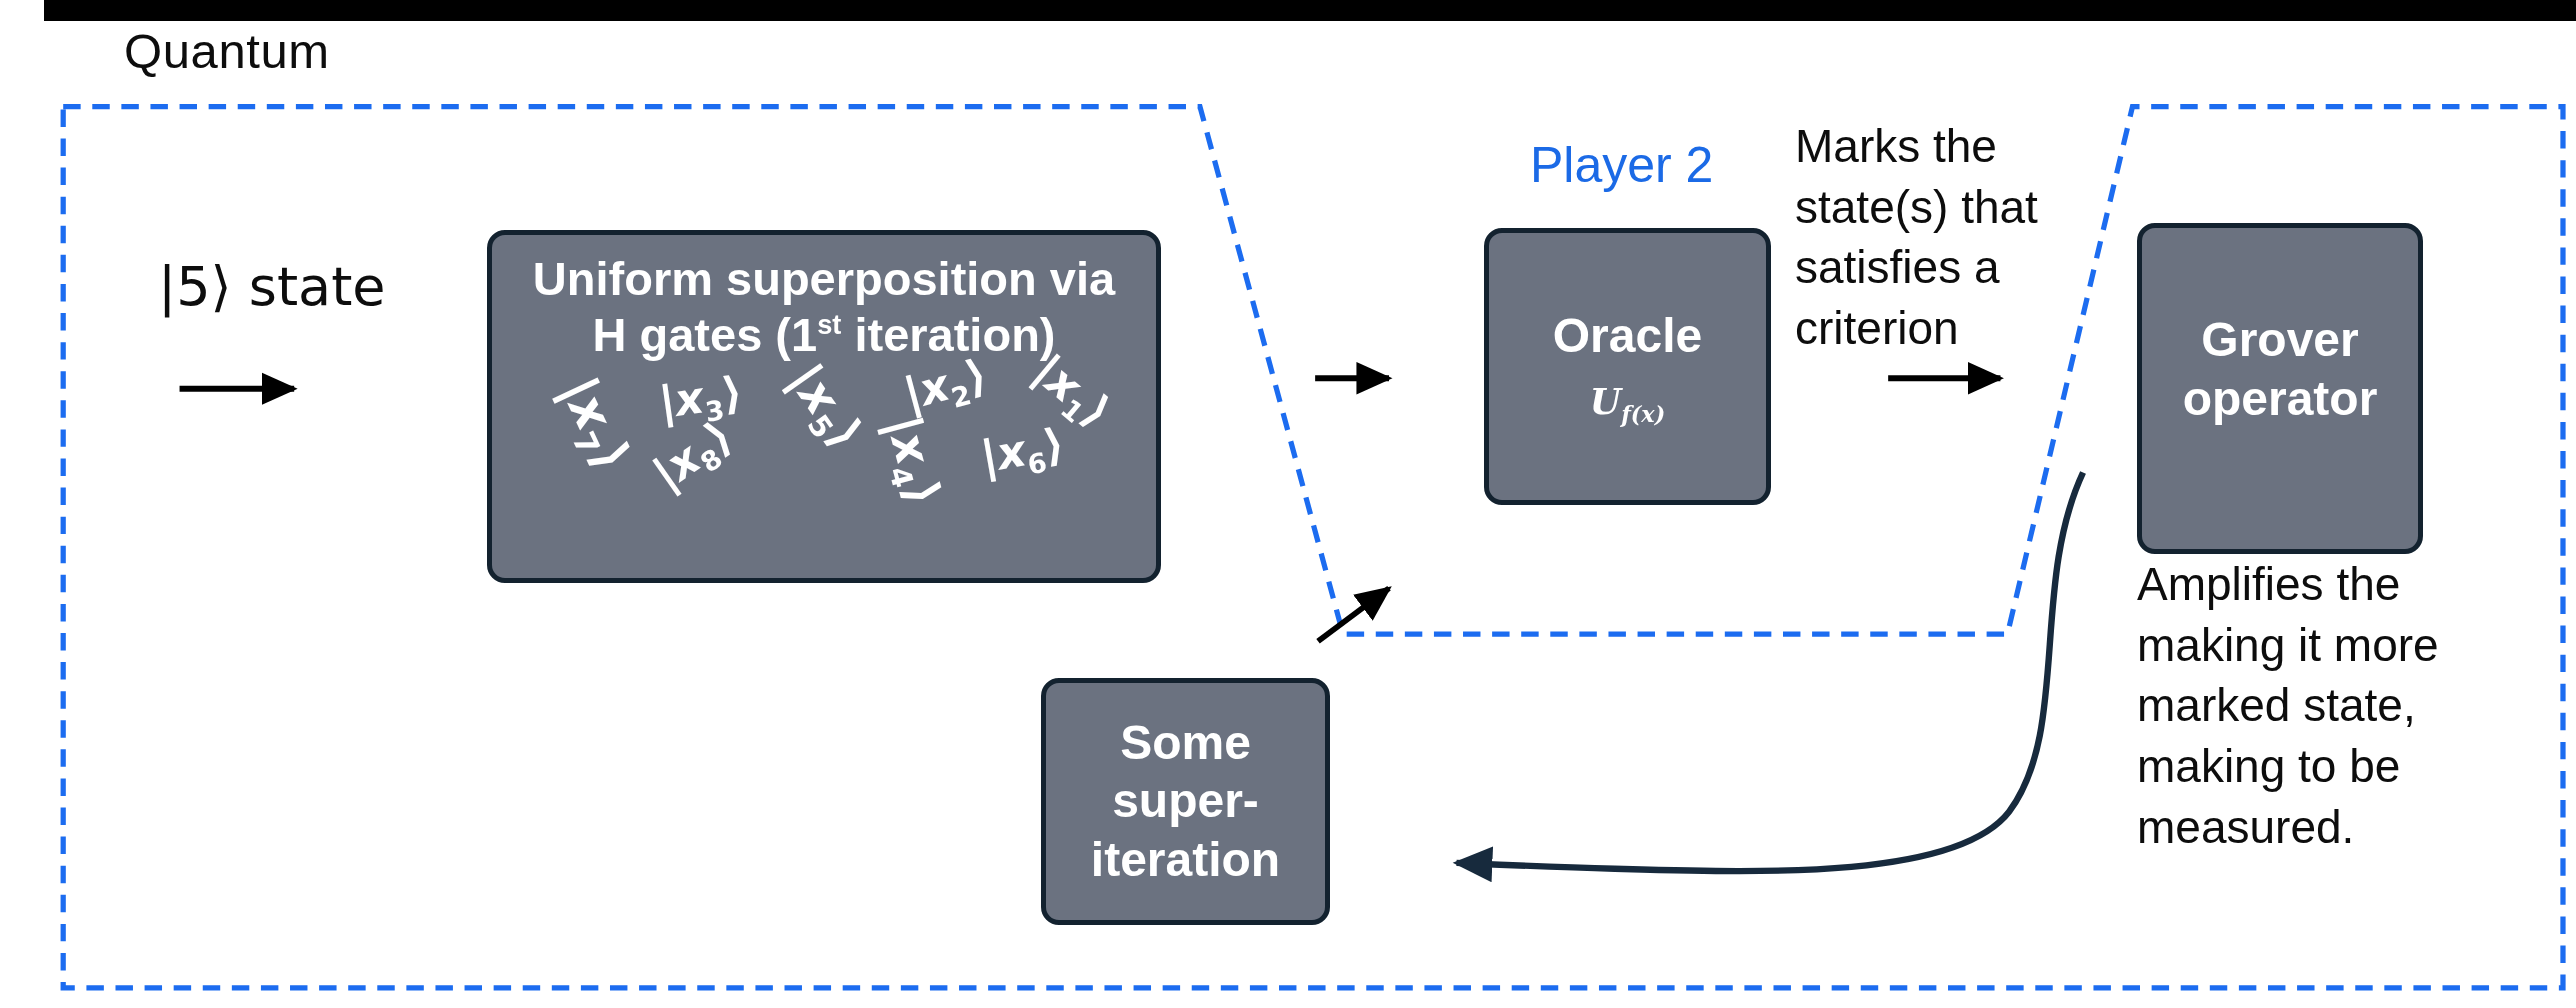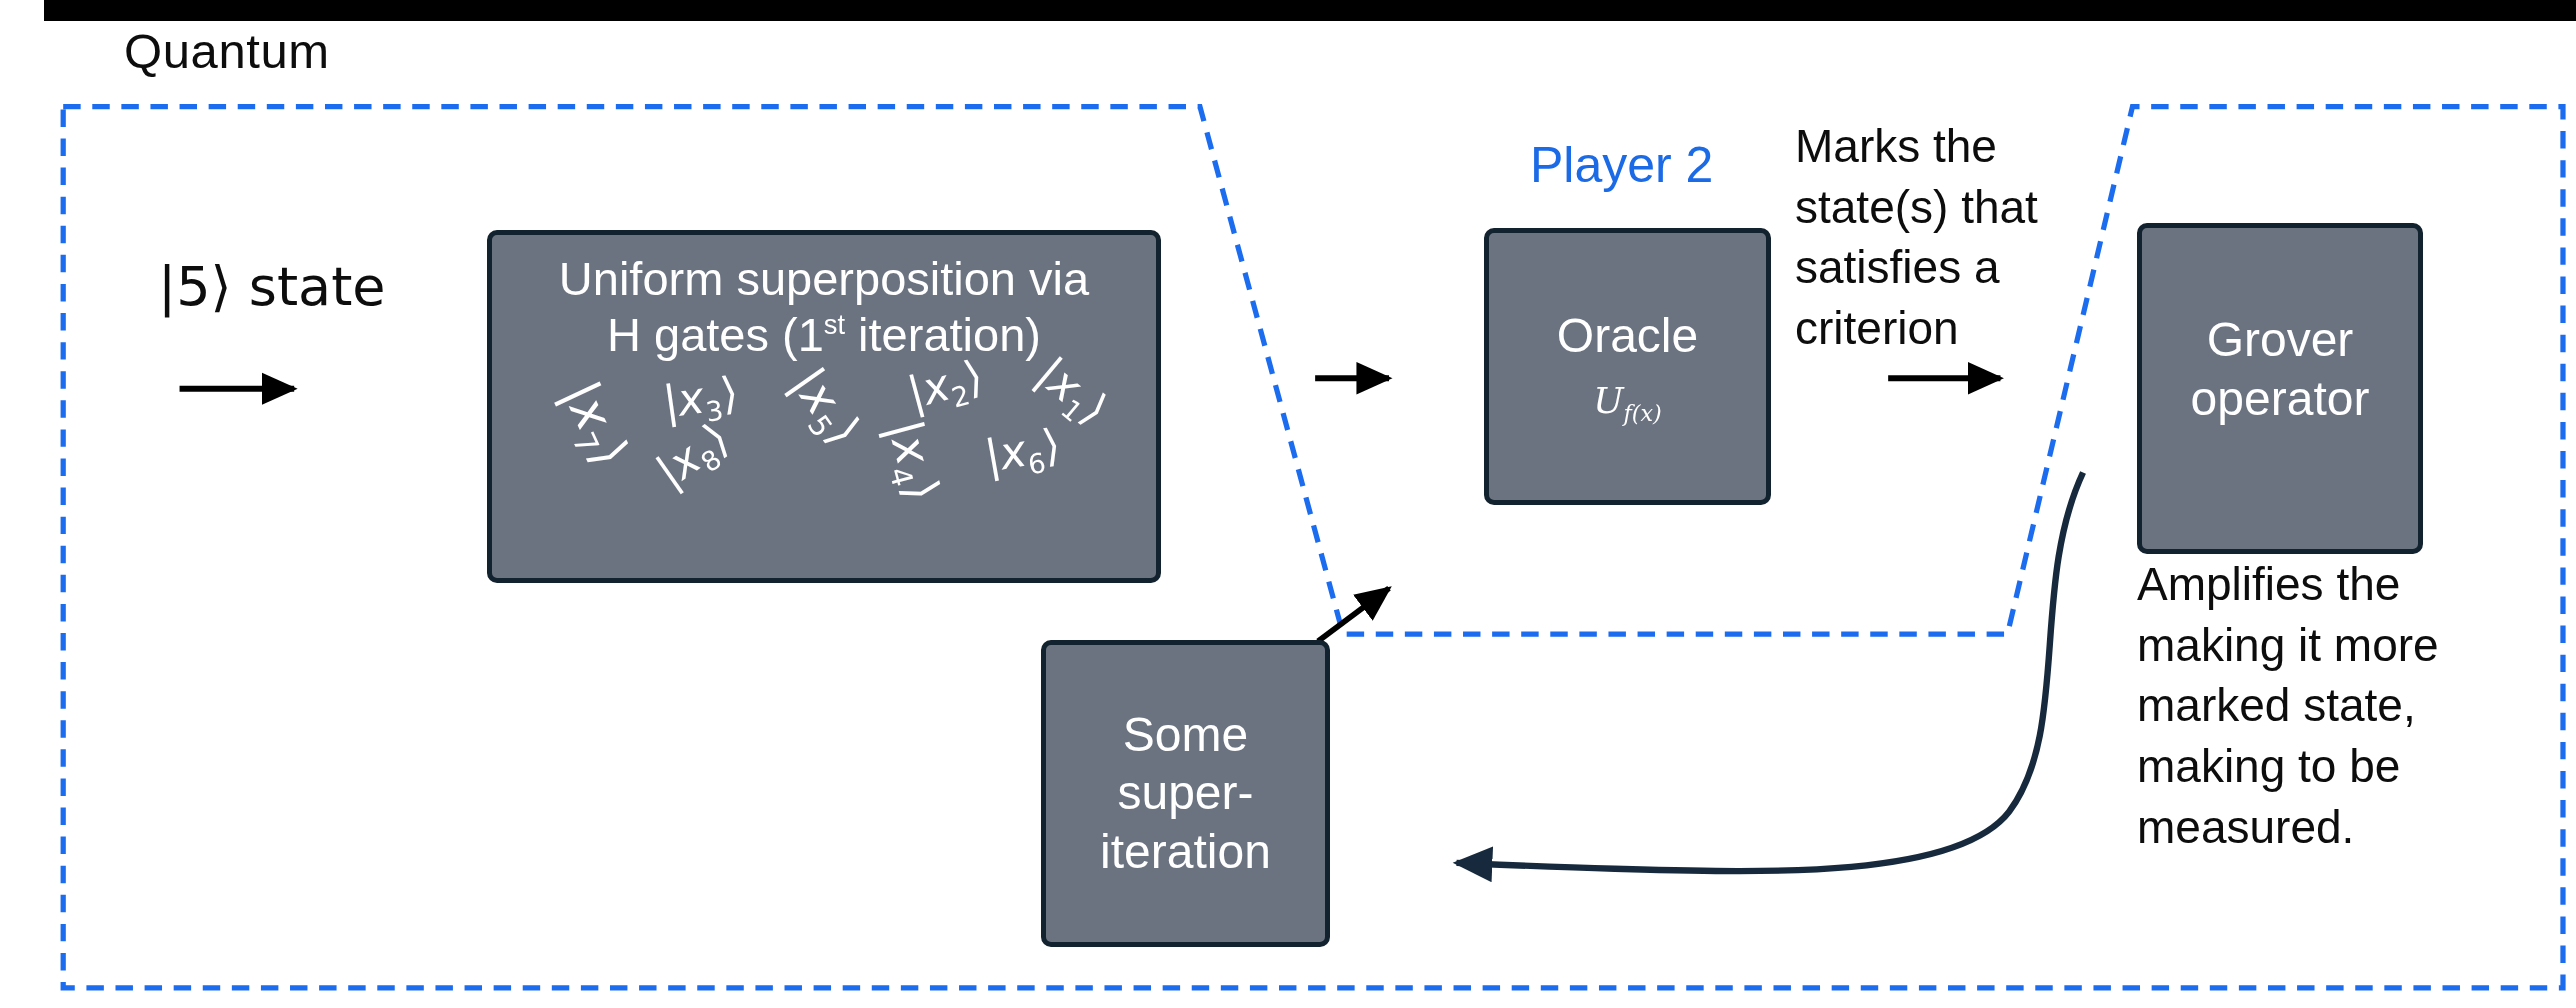--- a/index.html
+++ b/index.html
@@ -21,44 +21,45 @@
   
   .player-label{font-size:50px;color:var(--label_blue,#1b6ae6);white-space:nowrap;}
   #player1-label{left:116px;top:162px;}
   #player2-label{left:1486px;top:136px;}
   
   #zero-state{left:114px;top:255px;font-size:54px;font-family:"DejaVu Sans",sans-serif;white-space:nowrap;}
   
   .qbox{
     background:var(--box_fill,#6b7280);
     border:5.2px solid var(--box_border,#13222f);
-    border-radius:10px;
+    border-radius:18px;
     box-sizing:border-box;
     color:#ffffff;
     display:flex;flex-direction:column;align-items:center;justify-content:center;
     text-align:center;
+    font-weight:bold;
   }
   #superposition-box{left:443px;top:230px;width:674px;height:353px;justify-content:flex-start;}
   .sp-title{margin-top:16.3px;font-size:47px;line-height:1.18;white-space:nowrap;}
   .sp-title sup{font-size:0.58em;}
   .ket{
     position:absolute;
     font-family:"DejaVu Sans",sans-serif;
     font-size:44px;color:#fff;white-space:nowrap;
     transform-origin:center;
   }
   .ket i{font-style:italic;}
   .ket sub{font-size:0.62em;}
   #oracle-box{left:1440px;top:228px;width:287px;height:277px;}
   .oracle-name{font-size:48px;margin-bottom:20px;}
   .oracle-formula{font-family:"DejaVu Serif",serif;font-style:italic;font-size:36px;line-height:1;}
   .oracle-formula sub{font-size:0.62em;}
   #grover-box{left:2093px;top:223px;width:286px;height:331px;padding-bottom:37px;}
   .box-line{font-size:48px;line-height:1.22;white-space:nowrap;}
-  #some-box{left:997px;top:640px;width:289px;height:307px;}
+  #some-box{left:997px;top:678px;width:289px;height:247px;}
   
   .note{font-size:46px;line-height:1.32;color:var(--text_black,#0d0d0d);}
   .note div{white-space:nowrap;}
   #oracle-note{left:1751px;top:116px;}
   #grover-note{left:2093px;top:554px;}
   
   #overlay{left:0;top:0;width:2576px;height:1009px;}
   .dash-border{fill:none;stroke:var(--accent_blue,#1c6cf0);stroke-width:9;stroke-dasharray:30 20;}
   .black-arrow{stroke:var(--arrow_black,#000);stroke-width:10;fill:none;}
   .navy-arrow{stroke:var(--curve_navy,#172a3d);stroke-width:11;fill:none;}

